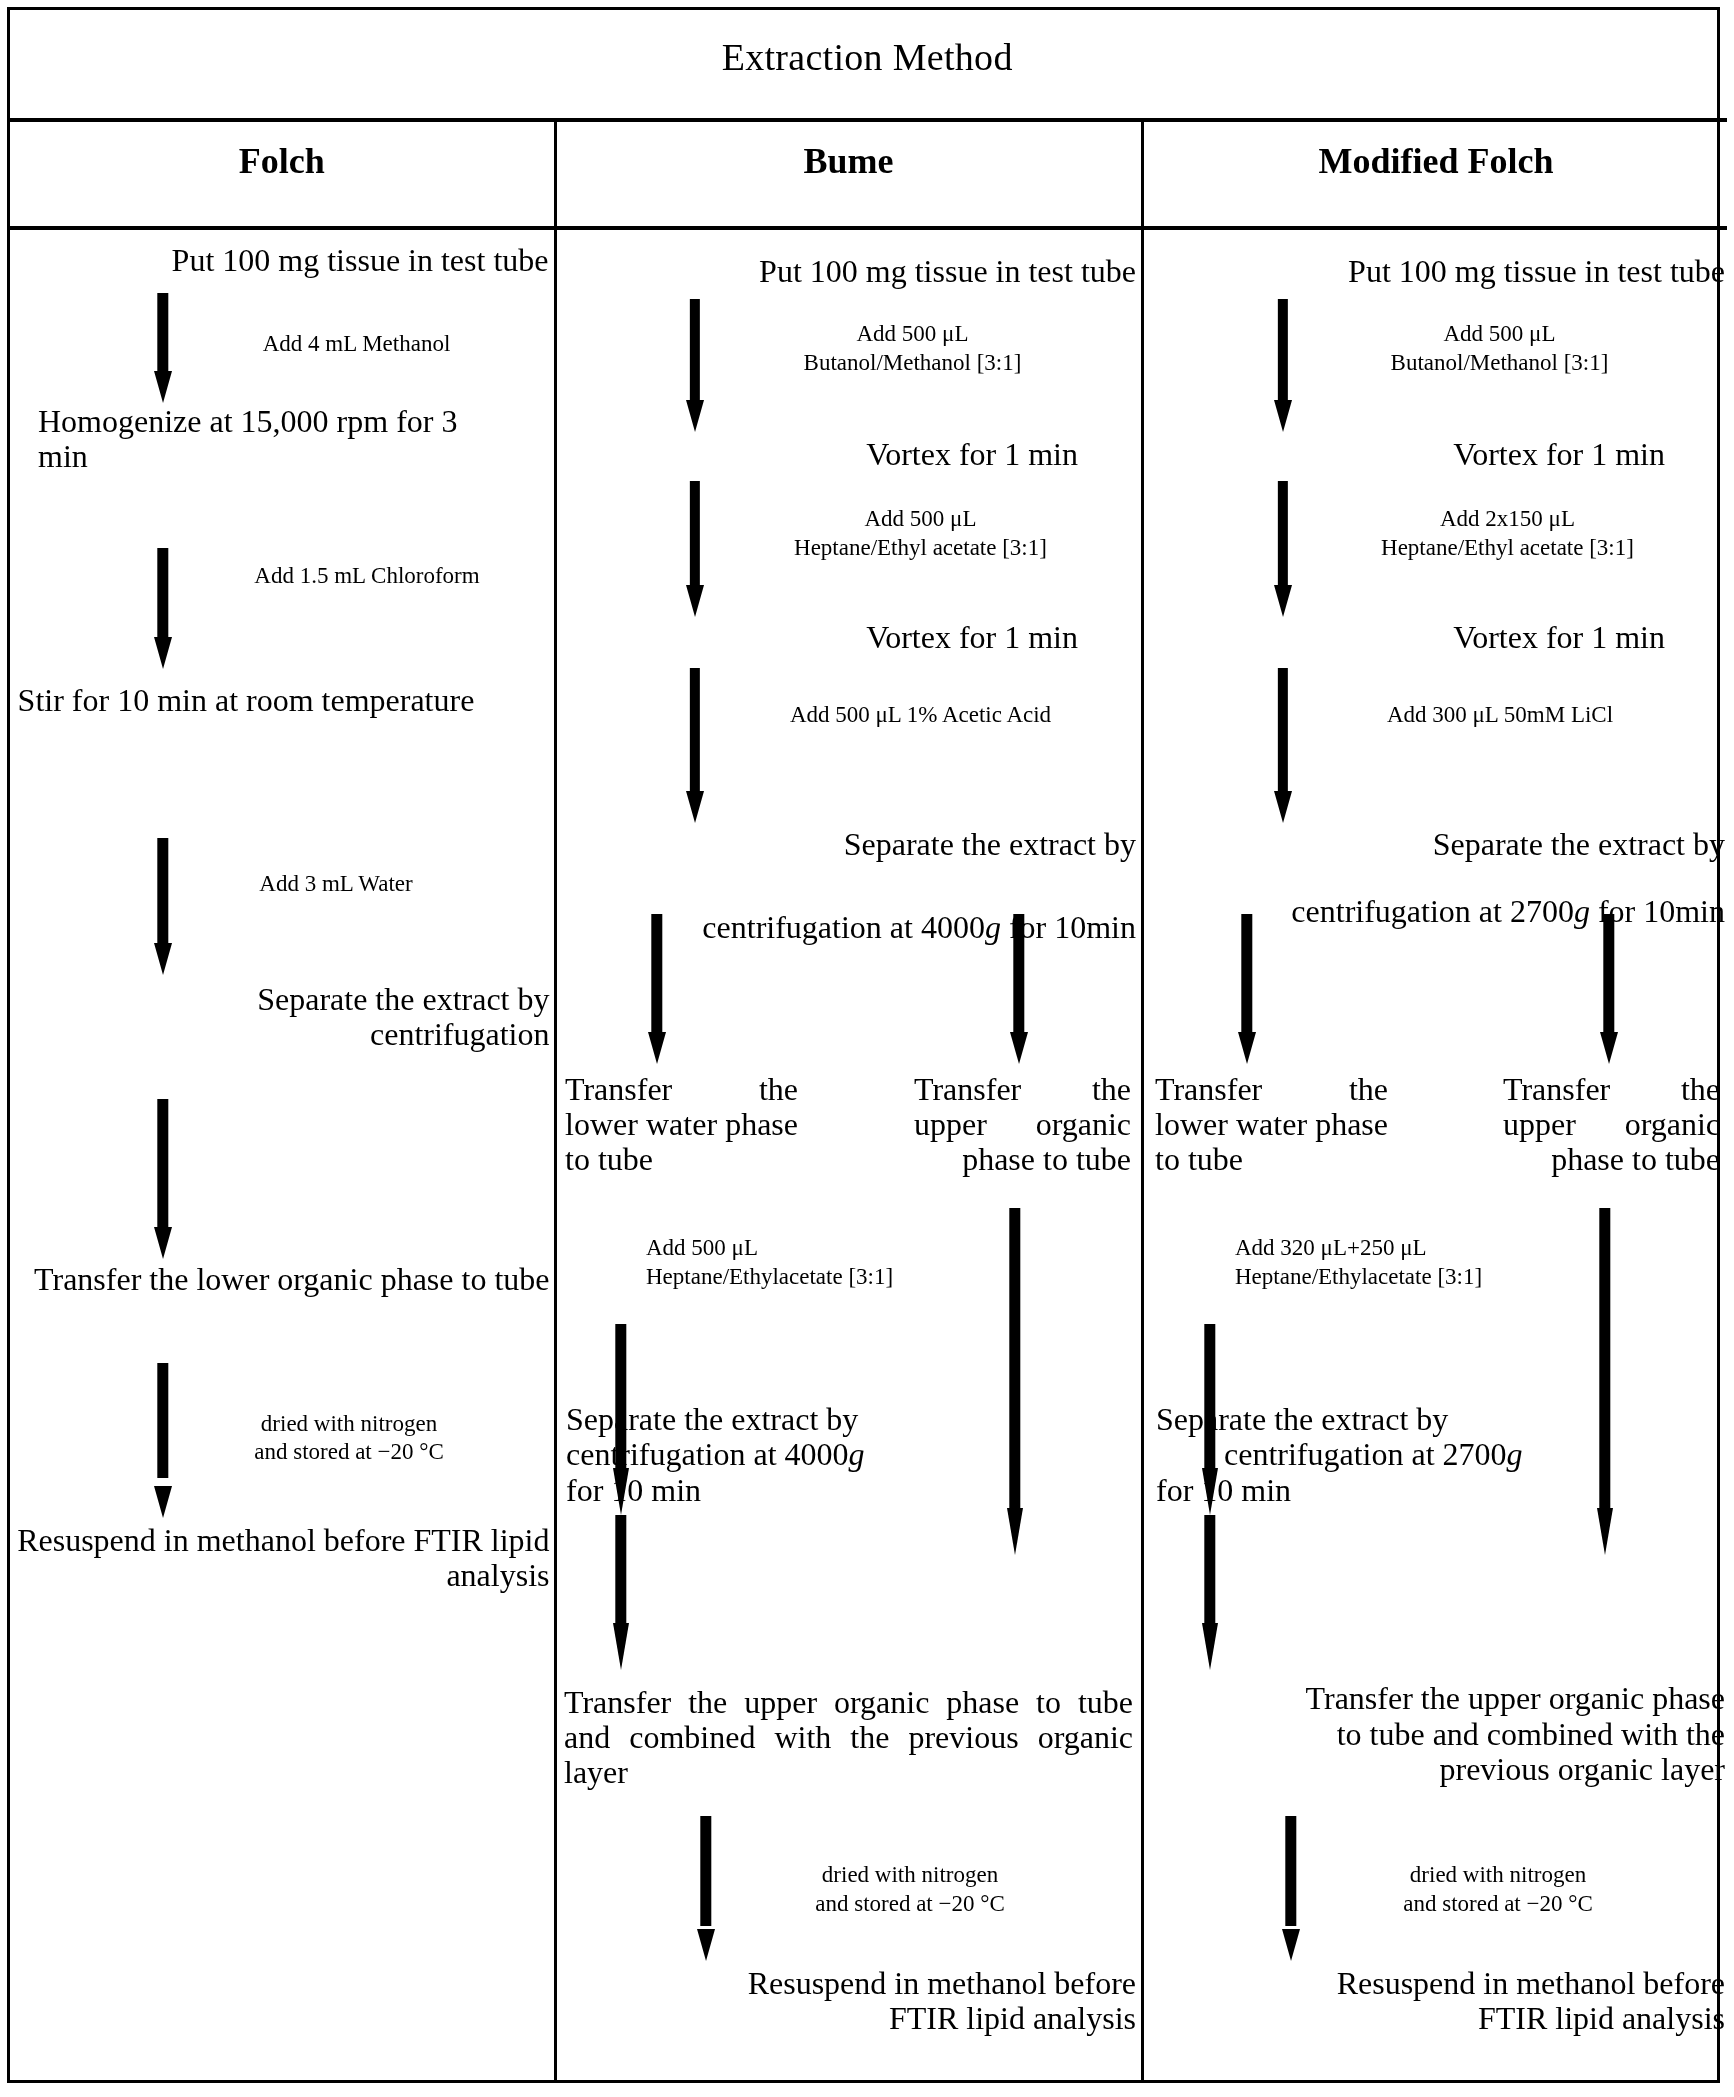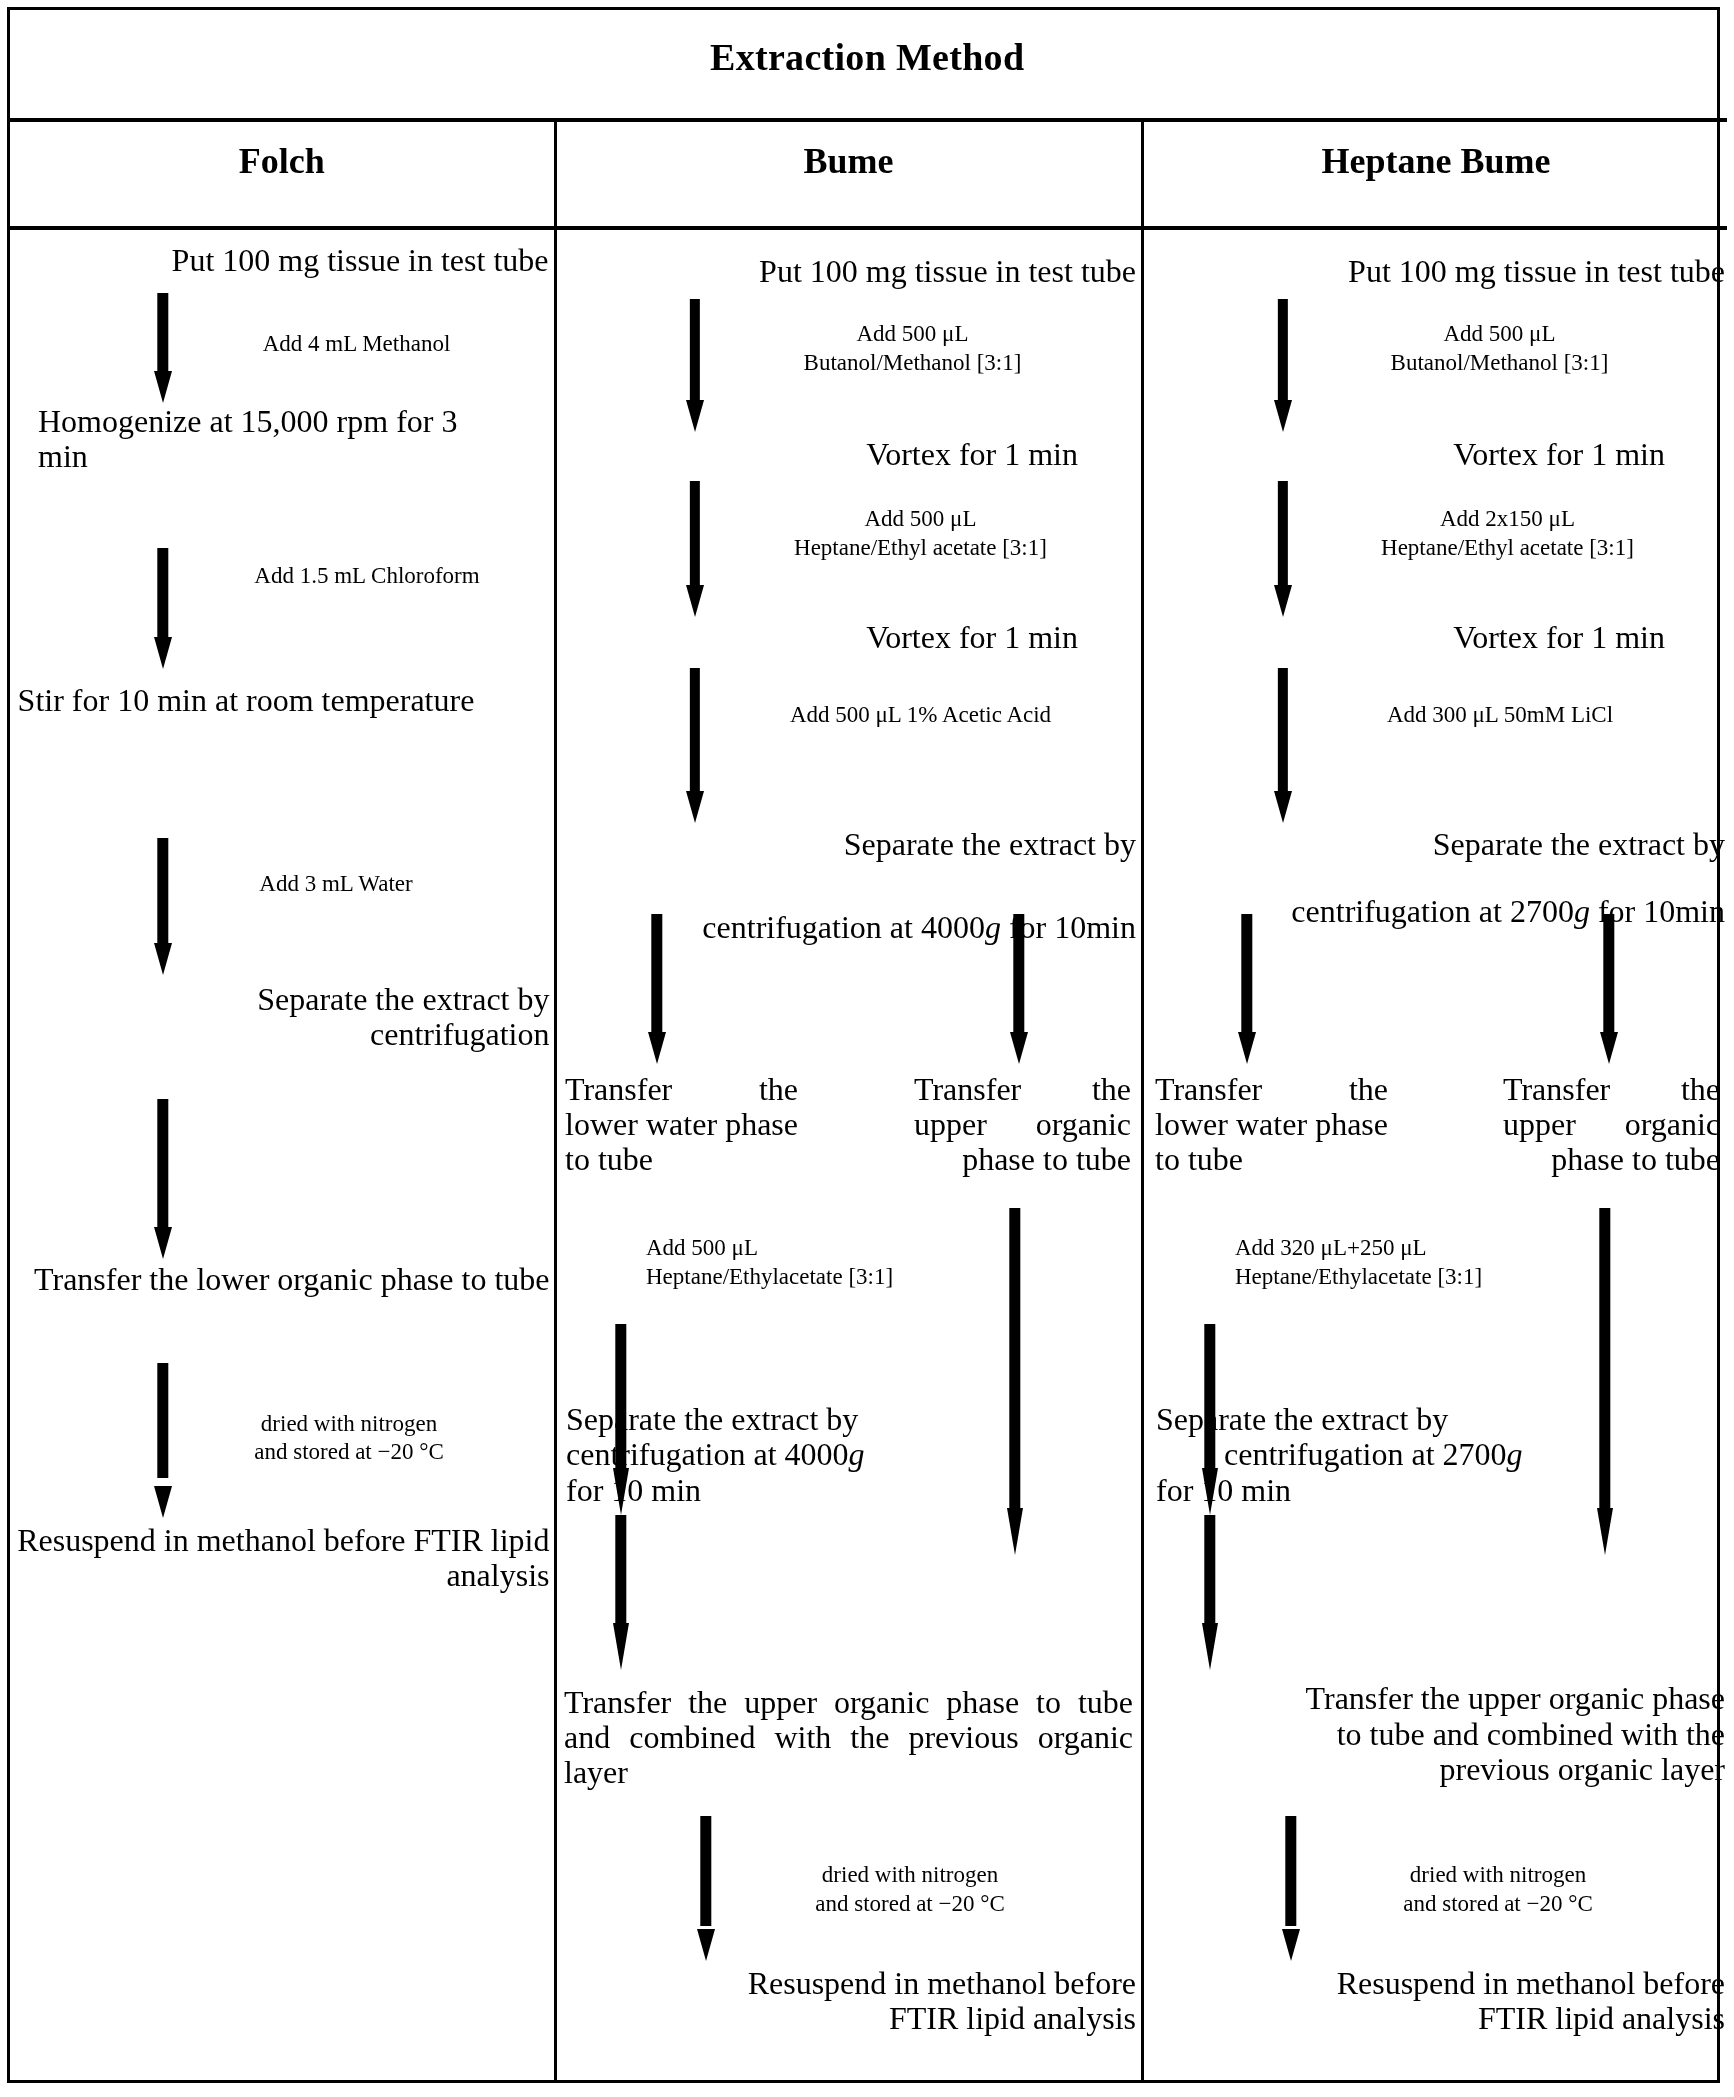--- a/index.html
+++ b/index.html
@@ -38,21 +38,21 @@
   .rule-v {
     position: absolute;
     width: 3.1px;
     background: #000;
   }
 
   
   .title-main {
     position: absolute;
     text-align: center;
-    font-weight: bold;
+    font-weight: normal;
     font-size: 38px;
     line-height: 1.12;
     letter-spacing: 0.3px;
   }
   .title-col {
     position: absolute;
     text-align: center;
     font-weight: bold;
     font-size: 36px;
     line-height: 1.12;
@@ -119,21 +119,21 @@
   <div class="frame"></div>
   <div class="rule-h" style="top:118px;"></div>
   <div class="rule-h" style="top:226px;"></div>
   <div class="rule-v" style="left:554px; top:120px; height:1961px;"></div>
   <div class="rule-v" style="left:1141px; top:120px; height:1961px;"></div>
 
   <div class="title-main" style="left:7.2px; top:36px; width:1720px;">Extraction Method</div>
 
   <div class="title-col" style="left:10.3px; top:141px; width:543px;">Folch</div>
   <div class="title-col" style="left:557px; top:141px; width:583px;text-align:center;">Bume</div>
-  <div class="title-col" style="left:1144px; top:141px; width:584px;">Heptane Bume</div>
+  <div class="title-col" style="left:1144px; top:141px; width:584px;">Modified Folch</div>
 
   <div class="node" style="left:15.5px; top:243px; width:533px;">Put 100 mg tissue in test tube</div>
 
   <div class="arrow" style="left:150px; top:293px; width:25px; height:110px;">
     <div class="shaft" style="width:11.4px; height:80px;"></div>
     <div class="head"></div>
   </div>
   <div class="anno" style="left:191px; top:331px; width:331px;">Add 4 mL Methanol</div>
 
   <div class="node left" style="left:30px; top:404px; width:466px;margin-left:8px;">Homogenize at 15,000 rpm for 3 min</div>

